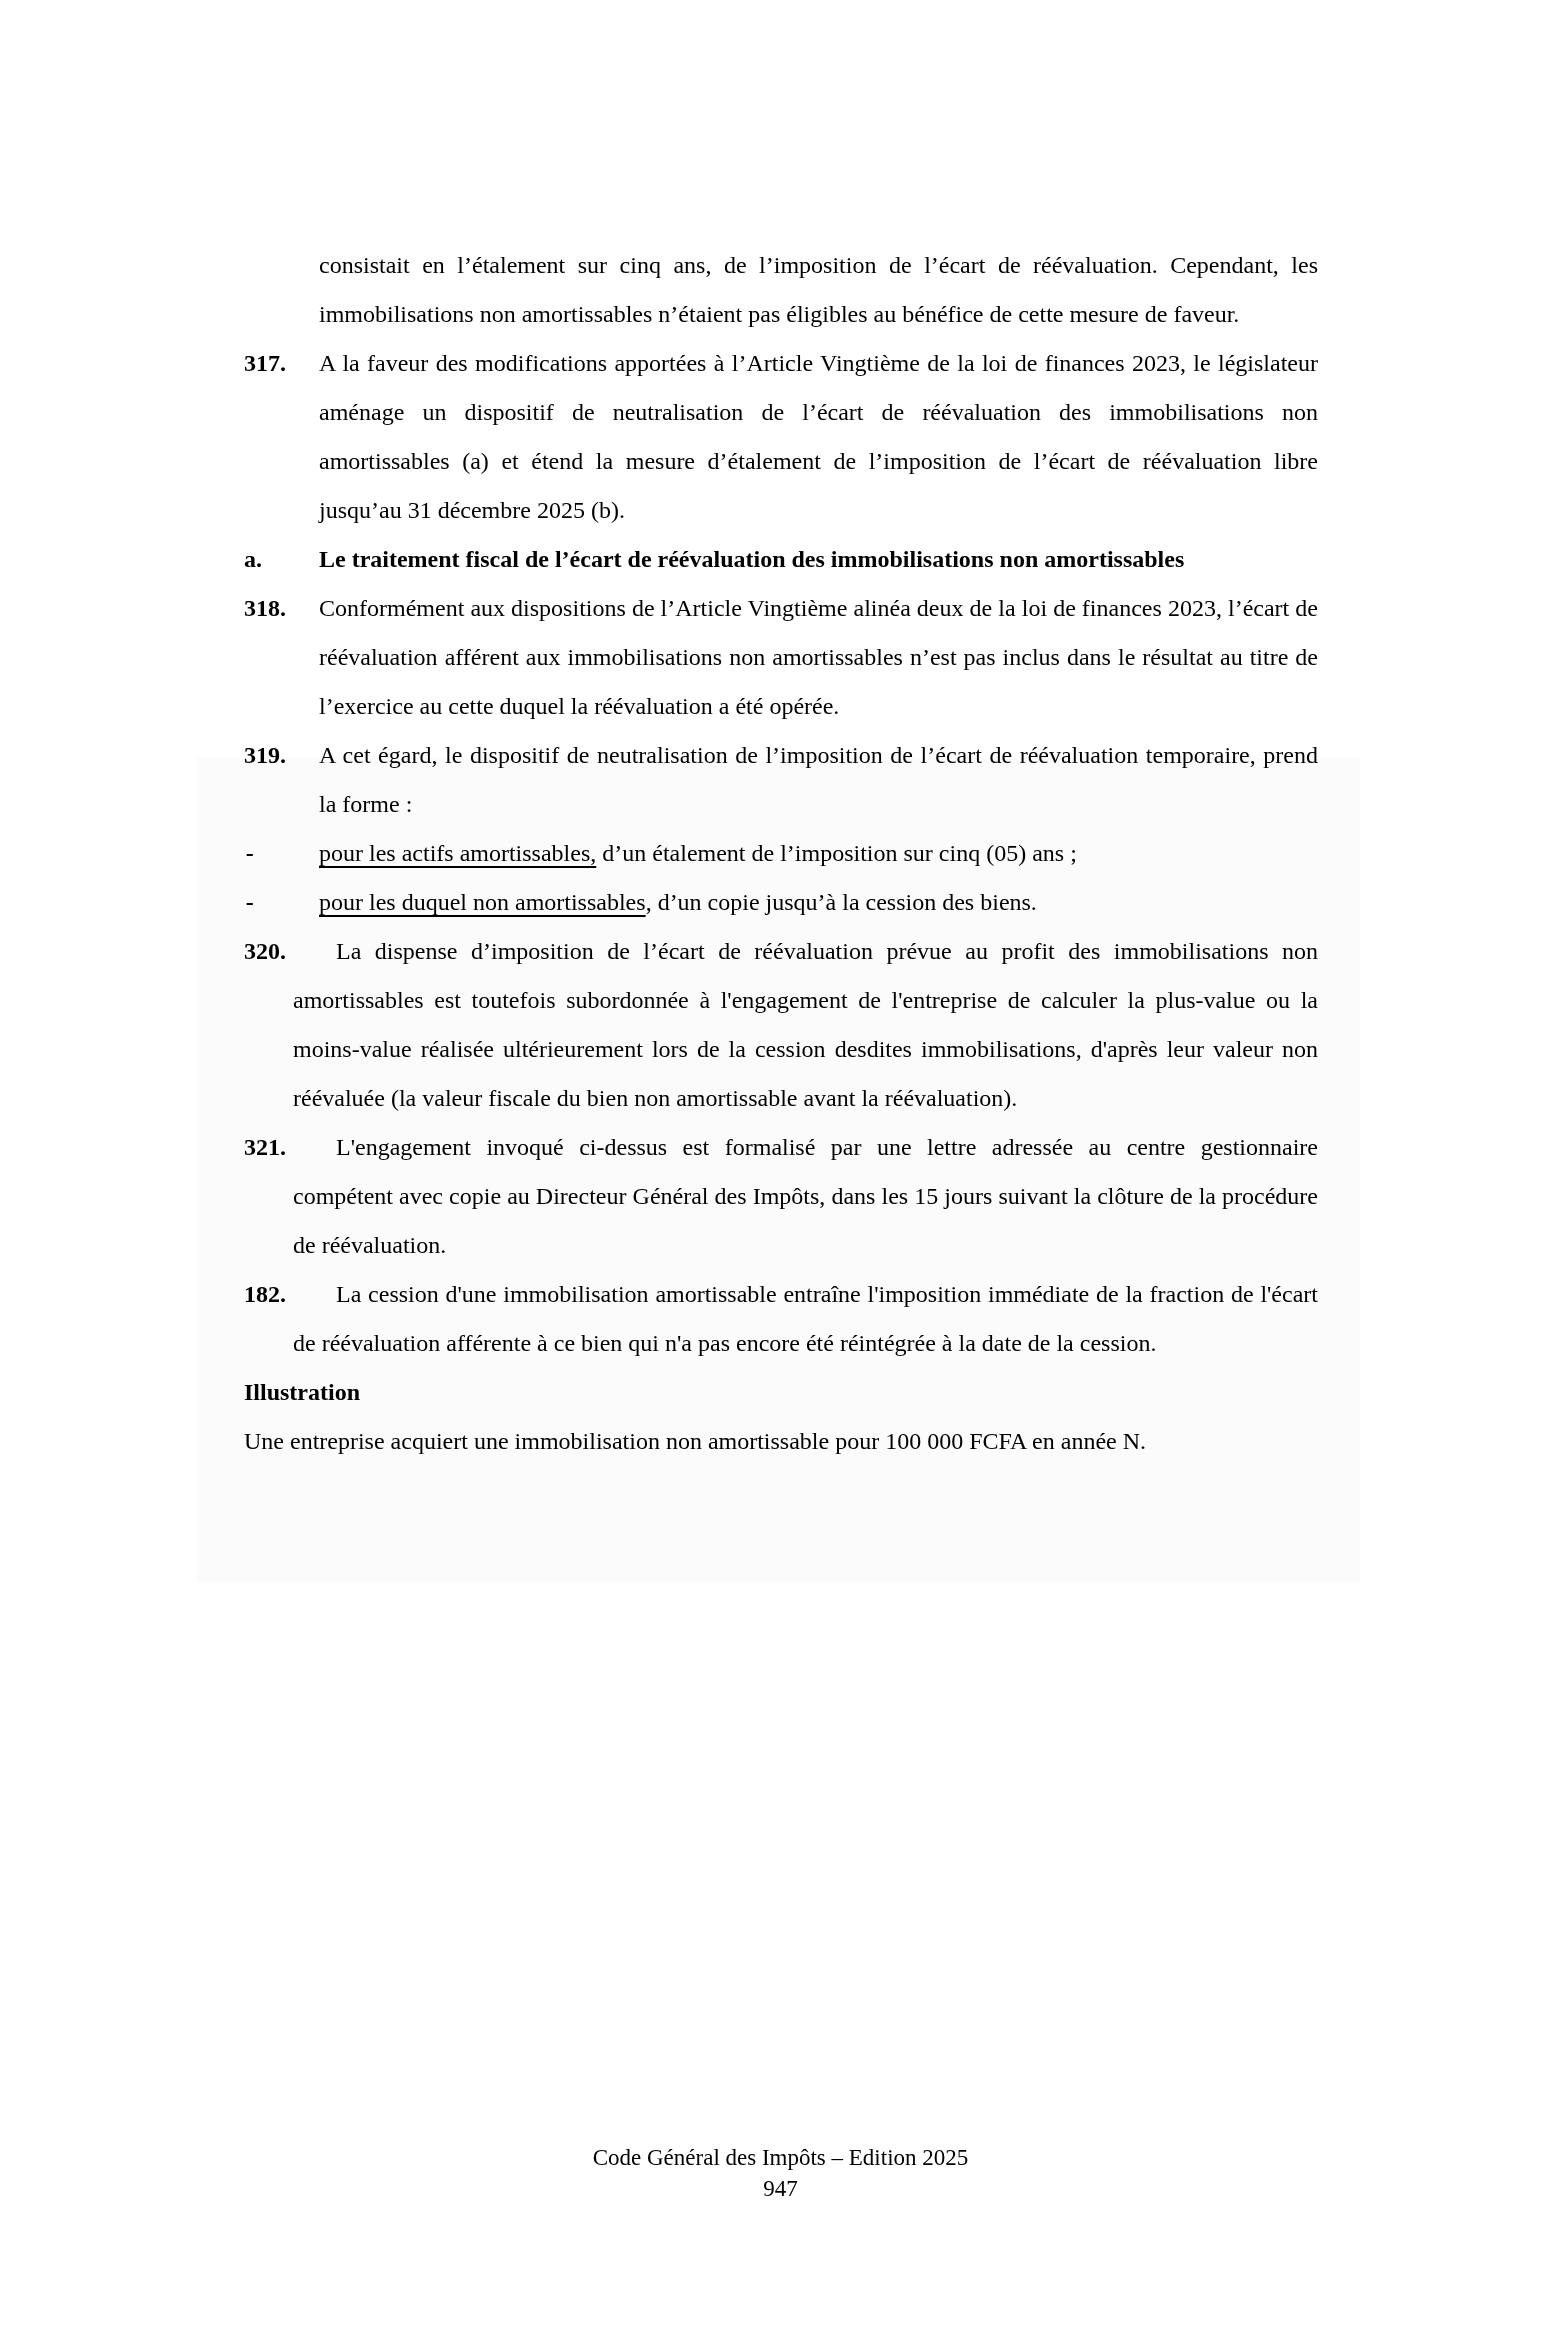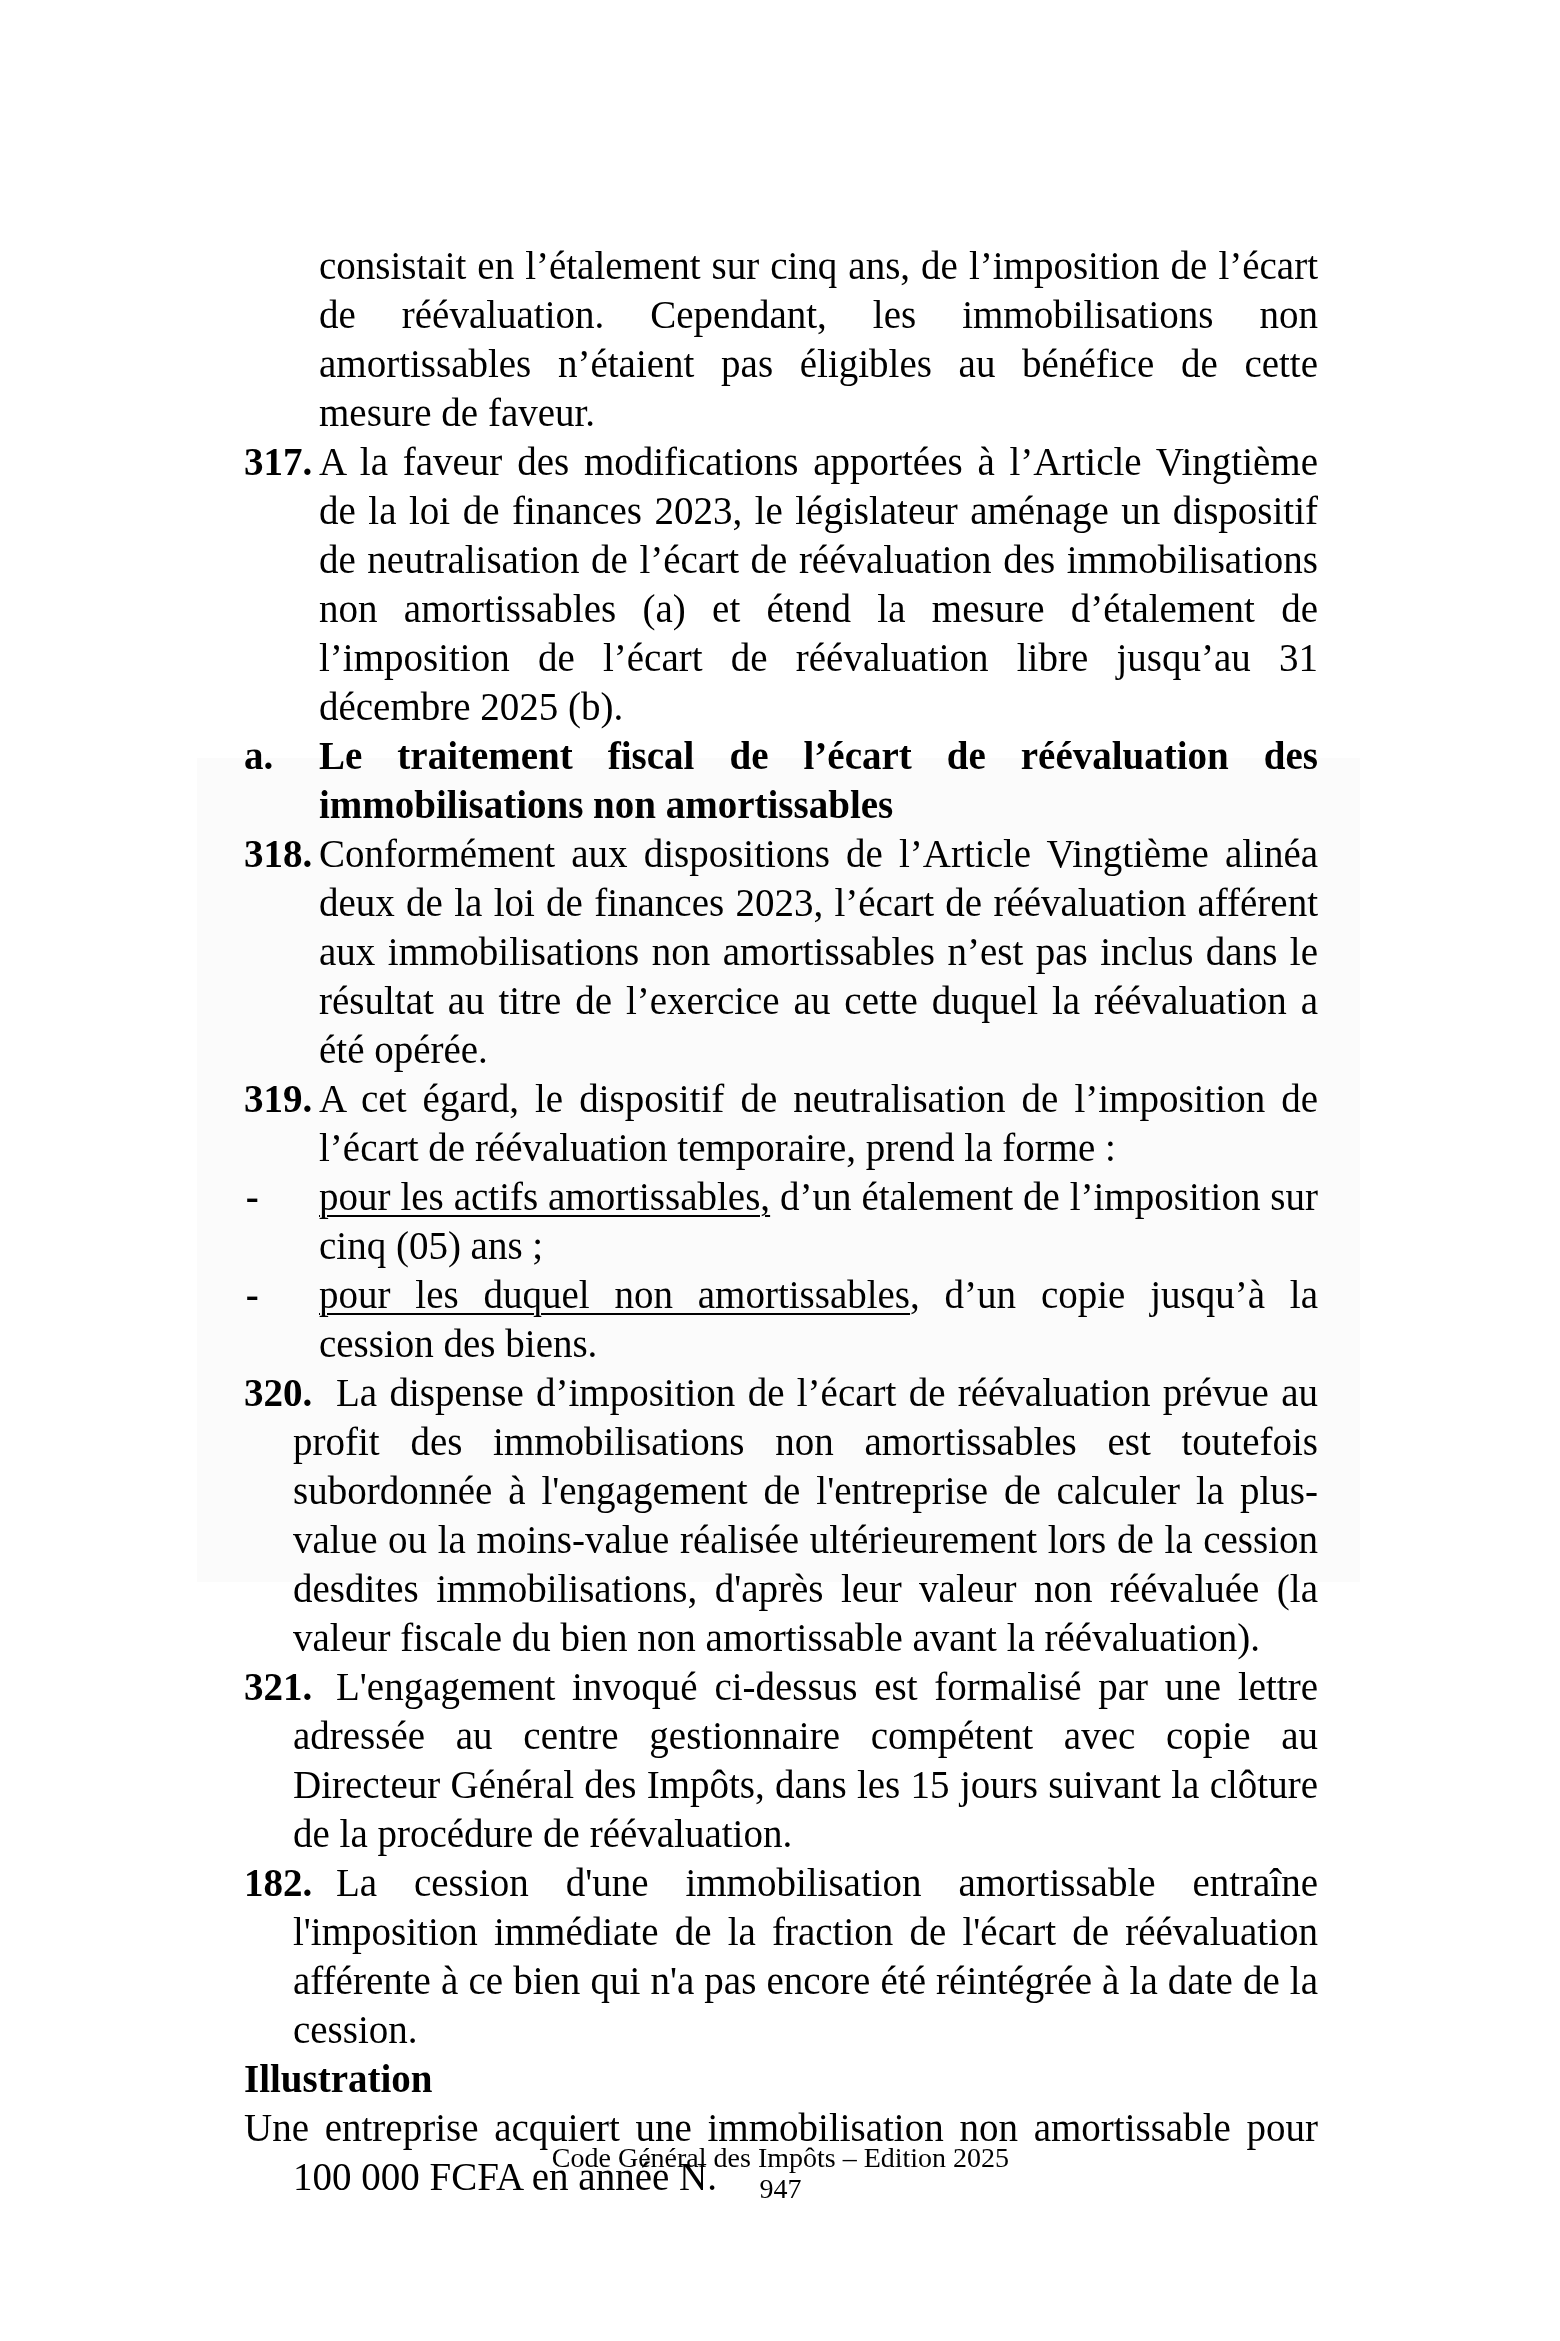--- a/index.html
+++ b/index.html
@@ -21,21 +21,21 @@
       top: 758px;
       width: 1163px;
       height: 824px;
       background: #fbfbfb;
     }
     .page {
       position: absolute;
       left: 244px;
       top: 241px;
       width: 1074px;
-      font-size: 39px;
+      font-size: 24px;
       line-height: 49px;
     }
     .item {
       position: relative;
       text-align: justify;
       text-align-last: left;
     }
     .item.num-a {
       padding-left: 75px;
     }
@@ -93,21 +93,21 @@
       text-indent: -49px;
       text-align: justify;
       text-align-last: left;
     }
     .footer {
       position: absolute;
       left: 0;
       width: 1561px;
       top: 2142px;
       text-align: center;
-      font-size: 28px;
+      font-size: 23px;
       line-height: 31px;
     }
   </style>
 </head>
 <body>
 
 <div class="shade"></div>
 
 <div class="page">
 

